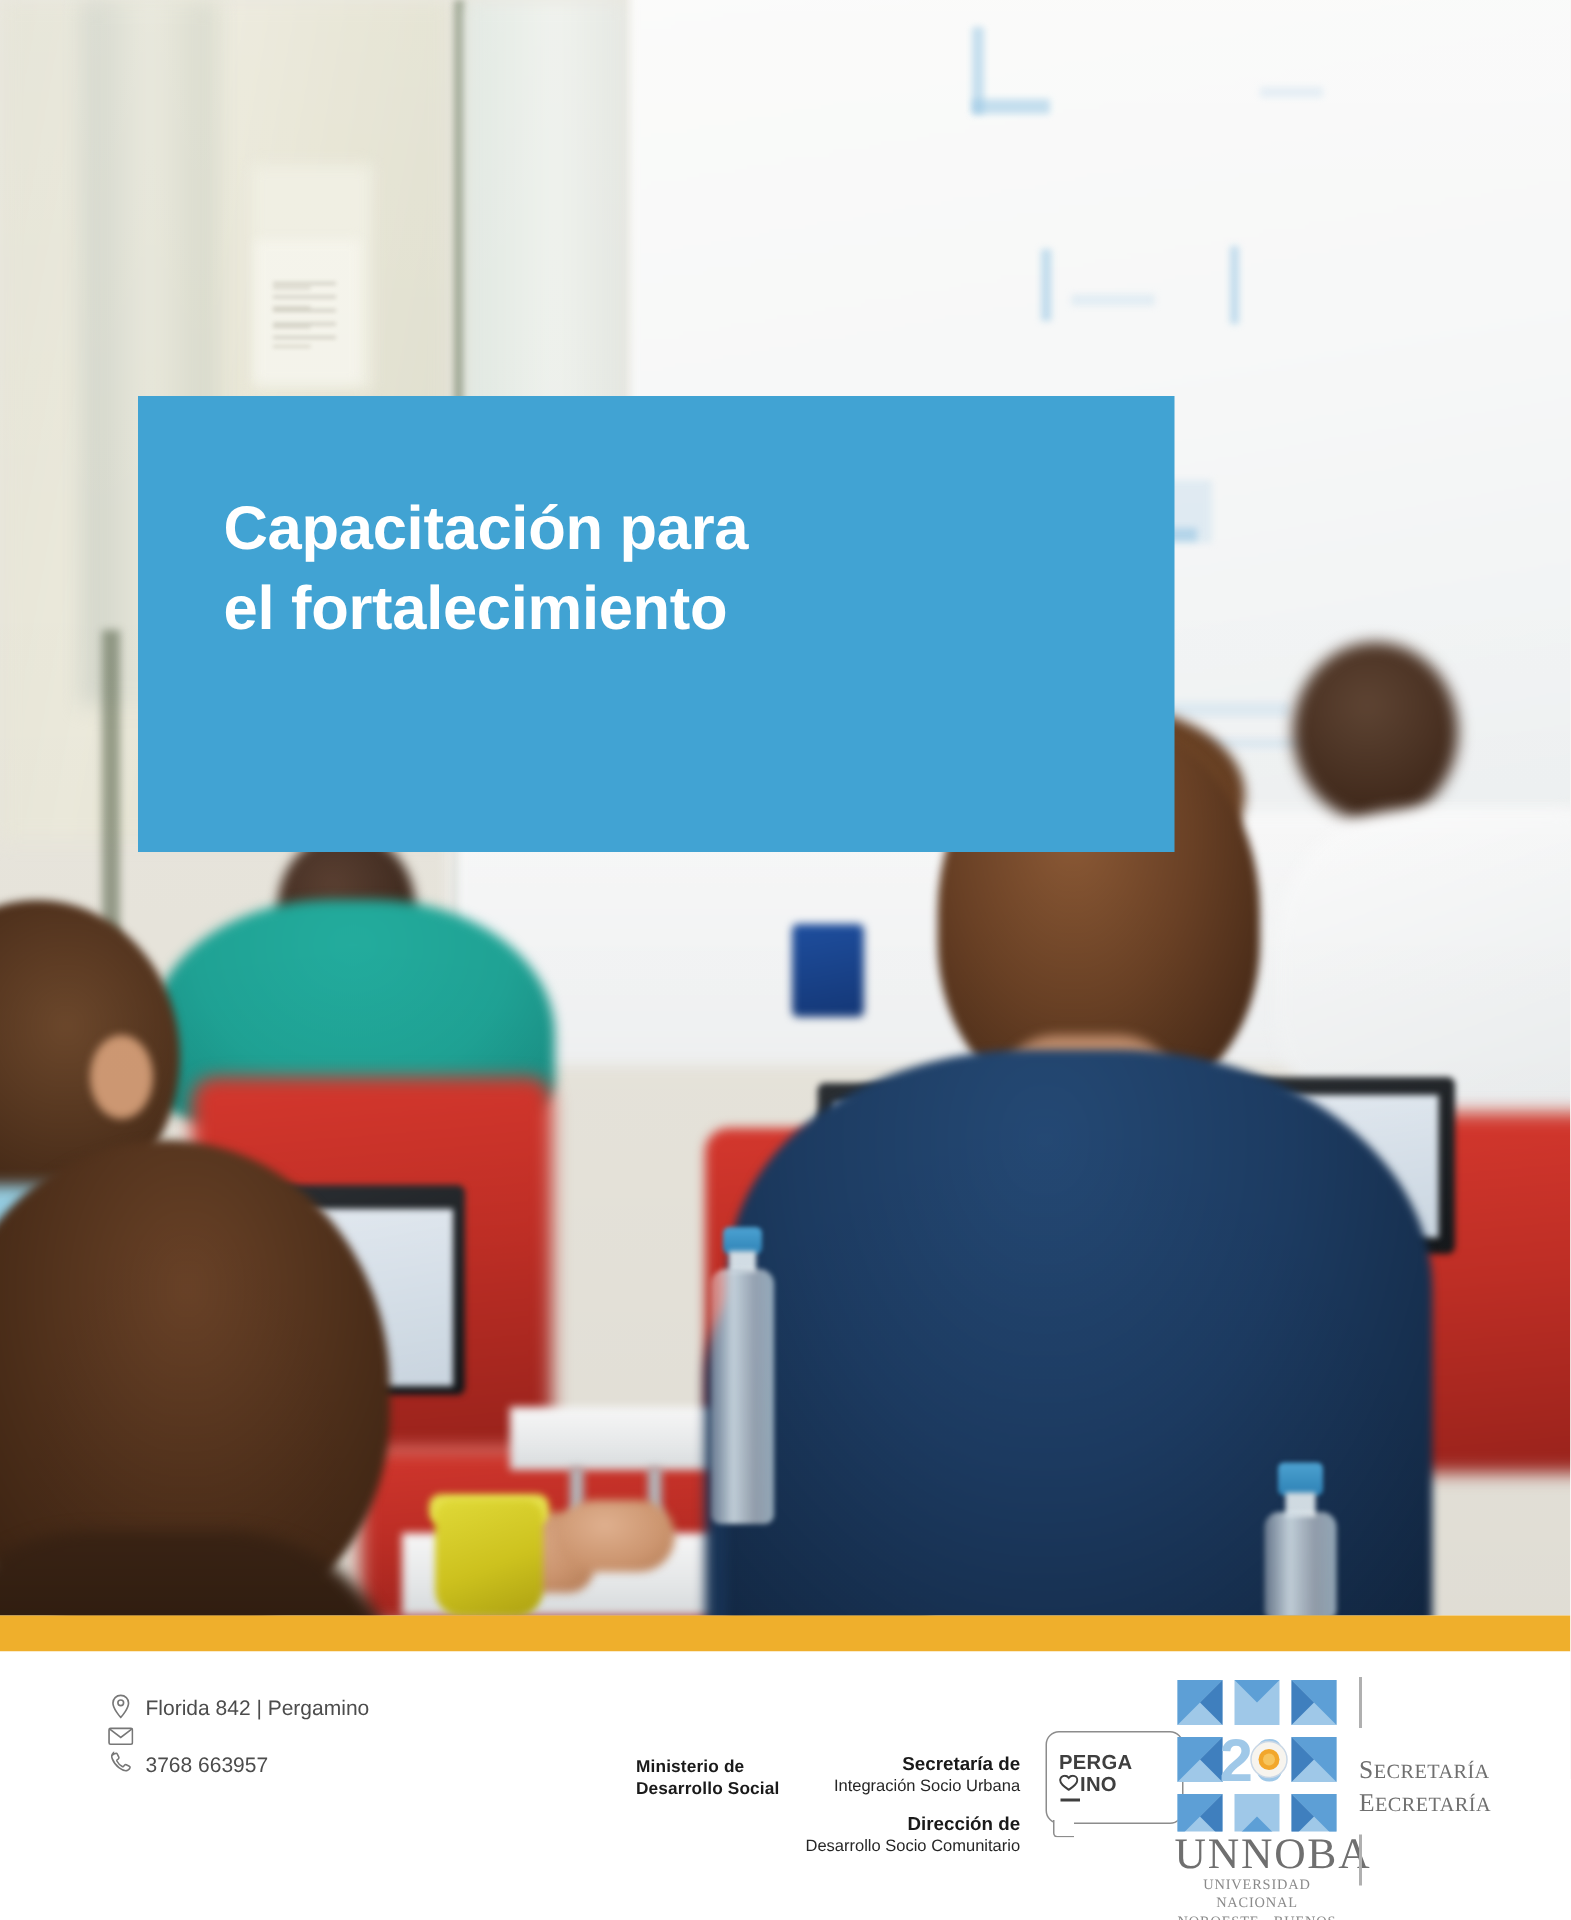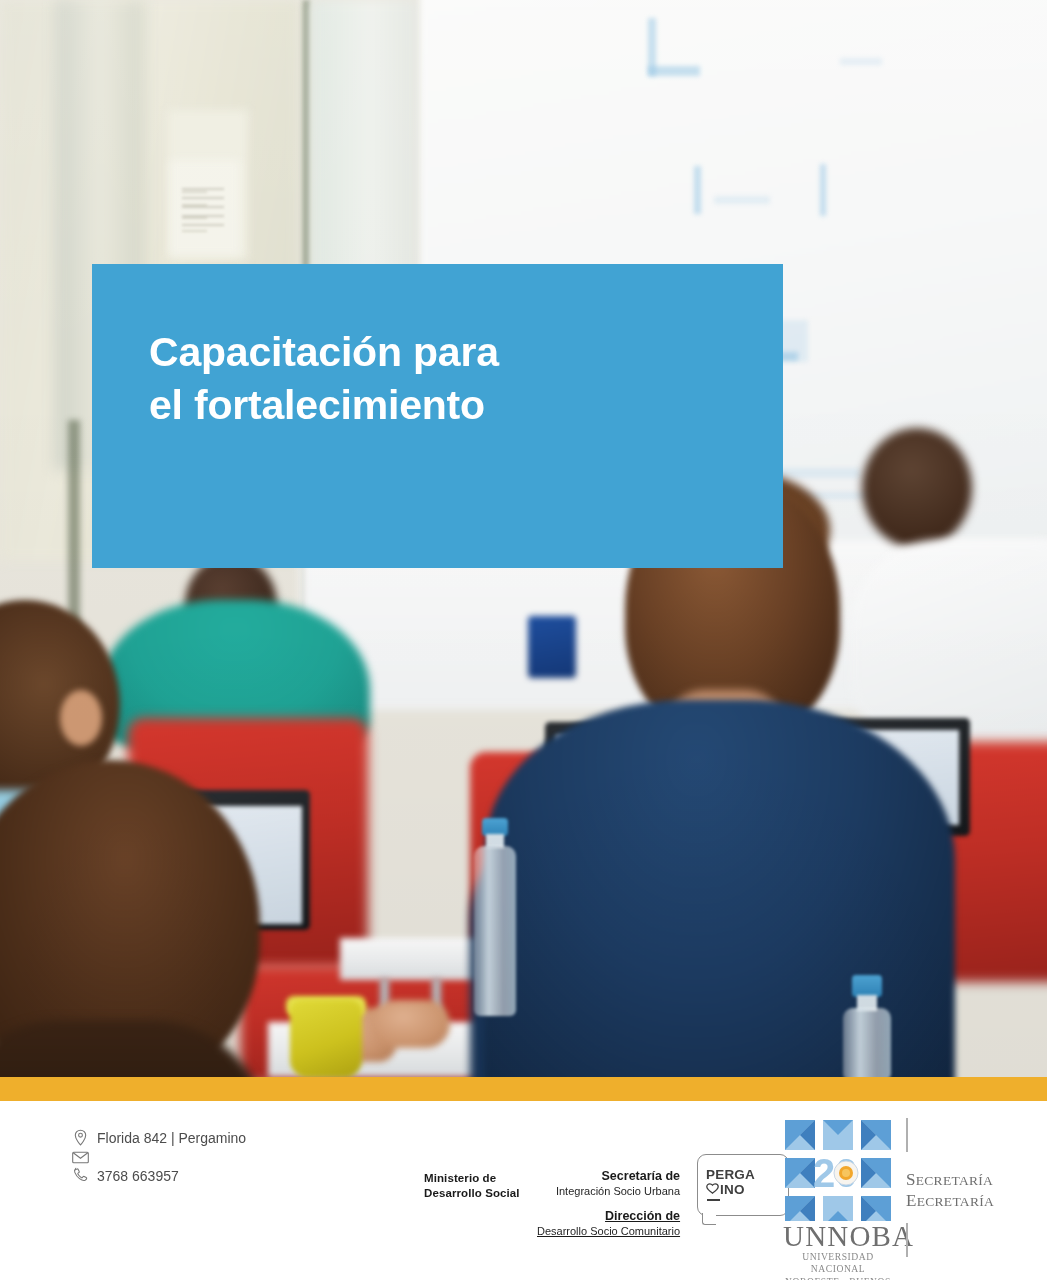--- a/index.html
+++ b/index.html
@@ -404,21 +404,21 @@
     font-weight: bold;
     line-height: 1.28;
   }
   .secretaria .s-light {
     font-size: 11px;
     font-weight: normal;
     line-height: 1.32;
     color: #262626;
   }
   .secretaria .grp { margin-bottom: 9px; }
-  .secretaria .grp:last-child { margin-bottom: 4px; text-decoration: underline; }
+  .secretaria .grp:last-child { margin-bottom: 4px; }
 
   
   .perga {
     position: absolute;
     left: 697px; top: 53px;
     width: 92px; height: 62px;
   }
   .perga-bubble {
     position: absolute; inset: 0;
     border: 1.6px solid #8c8c8c;

